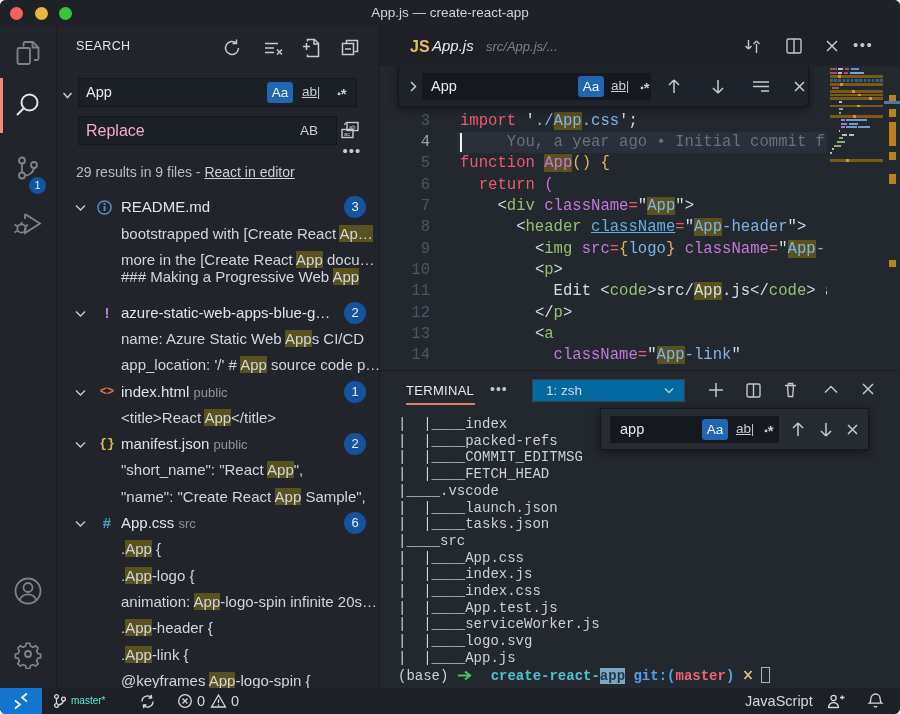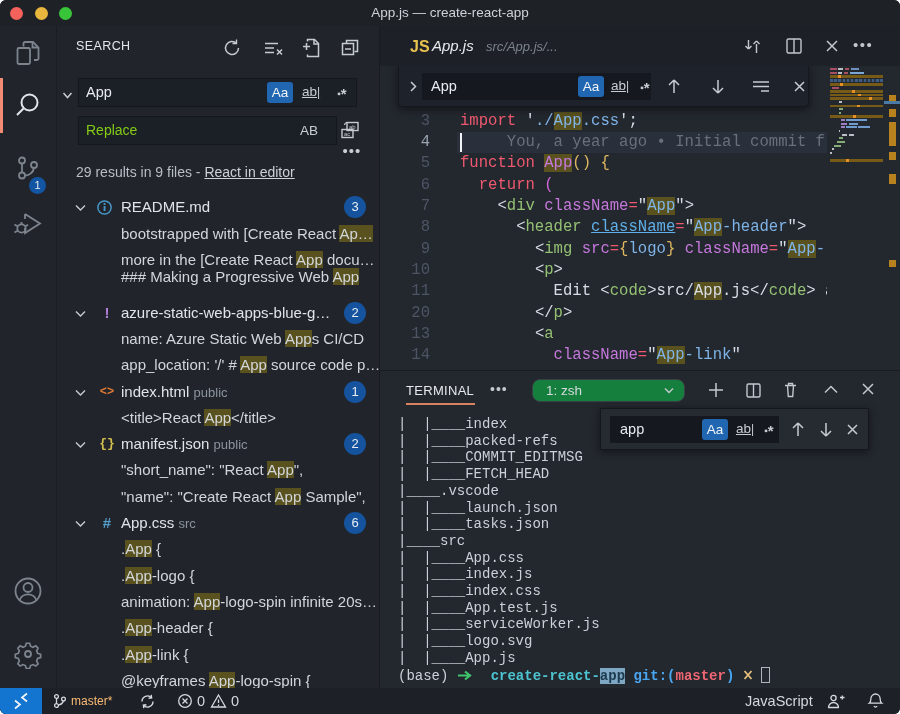--- a/index.html
+++ b/index.html
@@ -131,21 +131,21 @@
     <div class="abs" style="left:21px;top:52px;width:279px;height:29px;background:#1b1f26;border:1px solid #14171c;box-sizing:border-box;"></div>
     <div class="abs" style="left:29px;top:52px;height:29px;line-height:29px;font-size:14.5px;color:#e8ebef;">App</div>
     <div class="abs" style="left:210px;top:56px;width:26px;height:21px;background:#2166b0;border-radius:3px;
          color:#f2f5f8;font-size:13.5px;text-align:center;line-height:21px;">Aa</div>
     <div class="abs" style="left:241px;top:56px;width:26px;height:21px;color:#c9ced4;font-size:13.5px;text-align:center;line-height:20px;">
       <span style="text-decoration:underline;">ab<span style="font-size:12px;">|</span></span></div>
     <div class="abs" style="left:273px;top:56px;width:24px;height:21px;color:#c9ced4;font-size:15px;text-align:center;line-height:23px;font-weight:700;">
       <span style="font-size:10px;vertical-align:2px;">▪</span>*</div>
 
     <div class="abs" style="left:21px;top:90px;width:259px;height:29px;background:#1b1f26;border:1px solid #14171c;box-sizing:border-box;"></div>
-    <div class="abs" style="left:29px;top:90px;height:37px;line-height:29px;font-size:14px;color:#84cc16;">Replace</div>
+    <div class="abs" style="left:29px;top:90px;height:37px;line-height:29px;font-size:16px;color:#f9a8d4;">Replace</div>
     <div class="abs" style="left:243px;top:90px;height:29px;line-height:29px;font-size:13.5px;color:#c9ced4;">AB</div>
     <svg class="abs" style="left:283px;top:94px" width="20" height="20" viewBox="0 0 20 20">
       <g fill="none" stroke="#c6cbd1" stroke-width="1.4">
         <rect x="7" y="2.5" width="11" height="8"></rect>
         <rect x="2" y="9.5" width="11" height="8"></rect>
         <path d="M4.5 5 a3 3 0 0 1 3 -2.5" stroke-width="1.2"></path>
       </g>
       <text x="9" y="9.3" font-size="6" fill="#c6cbd1" font-family="Liberation Sans">ab</text>
       <text x="4" y="16.3" font-size="6" fill="#c6cbd1" font-family="Liberation Sans">ac</text>
     </svg>
@@ -245,21 +245,21 @@
     <div class="lnum" style="top:23.2px;">2</div>
     <div class="lnum" style="top:44.5px;">3</div>
     <div class="lnum" style="top:65.8px;color:#9aa3b0;">4</div>
     <div class="lnum" style="top:87.2px;">5</div>
     <div class="lnum" style="top:108.5px;">6</div>
     <div class="lnum" style="top:129.8px;">7</div>
     <div class="lnum" style="top:151.2px;">8</div>
     <div class="lnum" style="top:172.5px;">9</div>
     <div class="lnum" style="top:193.8px;">10</div>
     <div class="lnum" style="top:215.2px;">11</div>
-    <div class="lnum" style="top:236.5px;">20</div>
+    <div class="lnum" style="top:236.5px;">12</div>
     <div class="lnum" style="top:257.8px;">13</div>
     <div class="lnum" style="top:279.2px;">14</div>
 
     <div id="codeclip" class="abs" style="left:0;top:0;width:447px;height:304px;overflow:hidden;">
       <div class="codeline" style="top:23.2px;"><span class="k">import</span> <span class="w">logo</span> <span class="k">from</span> <span class="q">'</span><span class="s">./logo.svg</span><span class="q">'</span><span class="w">;</span></div>
       <div class="codeline" style="top:44.5px;"><span class="k">import</span> <span class="q">'</span><span class="s">./<span class="hl">App</span>.css</span><span class="q">'</span><span class="w">;</span></div>
       <div class="codeline" style="top:65.8px;"><span style="color:#69707c;">     You, a year ago • Initial commit f</span></div>
       <div class="codeline" style="top:87.2px;"><span class="k">function</span> <span class="fn"><span class="hl">App</span></span><span class="y">()</span> <span class="y">{</span></div>
       <div class="codeline" style="top:108.5px;">  <span class="k">return</span> <span class="o">(</span></div>
       <div class="codeline" style="top:129.8px;">    <span class="w">&lt;</span><span class="tg">div</span> <span class="at">className</span><span class="eq">=</span><span class="q">"</span><span class="s"><span class="hl">App</span></span><span class="q">"</span><span class="w">&gt;</span></div>
@@ -358,21 +358,21 @@
       </svg>
       <svg class="abs" style="left:394px;top:14px" width="13" height="13" viewBox="0 0 13 13">
         <path d="M2 2 L11 11 M11 2 L2 11" stroke="#c6cbd1" stroke-width="1.5" fill="none"></path>
       </svg>
     </div>
   </div>
   <div id="panel" class="abs" style="left:380px;top:370px;width:520px;height:318px;border-top:1px solid #181b21;box-sizing:border-box;">
     <div class="abs" style="left:26px;top:8px;height:24px;line-height:24px;font-size:13px;color:#e7e9ec;letter-spacing:.3px;">TERMINAL</div>
     <div class="abs" style="left:26px;top:32px;width:69px;height:2px;background:#d9825f;"></div>
     <span class="abs" style="left:110px;top:4px;height:28px;line-height:28px;font-size:14px;letter-spacing:1px;color:#c3c8ce;">•••</span>
-    <div class="abs" style="left:152px;top:8px;width:153px;height:23px;background:#15803d;border:1px solid #3a4048;border-radius:8px;box-sizing:border-box;">
+    <div class="abs" style="left:152px;top:8px;width:153px;height:23px;background:#0369a1;border:1px solid #3a4048;border-radius:0;box-sizing:border-box;">
       <span class="abs" style="left:13px;top:0;height:21px;line-height:21px;font-size:13.5px;color:#d6dade;">1: zsh</span>
       <svg class="abs" style="left:130px;top:6px" width="12" height="10" viewBox="0 0 12 10">
           <path d="M2 2.5 l4 4 4-4" fill="none" stroke="#c3c8ce" stroke-width="1.4"></path>
         </svg>
     </div>
     <svg class="abs" style="left:327px;top:10px" width="18" height="18" viewBox="0 0 18 18">
         <path d="M9 2 v14 M2 9 h14" stroke="#c3c8ce" stroke-width="1.5"></path>
       </svg>
     <svg class="abs" style="left:365px;top:11px" width="17" height="17" viewBox="0 0 17 17">
         <g fill="none" stroke="#c3c8ce" stroke-width="1.4">
@@ -445,21 +445,21 @@
       </g>
     </svg>
     <svg class="abs" style="left:52px;top:5px" width="16" height="16" viewBox="0 0 16 16">
       <g fill="none" stroke="#d5d9de" stroke-width="1.3">
         <circle cx="4.5" cy="3.5" r="1.9"></circle>
           <circle cx="4.5" cy="12.5" r="1.9"></circle>
           <circle cx="11.5" cy="6" r="1.9"></circle>
         <path d="M4.5 5.4 v5.2 M11.5 7.9 a7 7 0 0 1 -5.2 4.3"></path>
       </g>
     </svg>
-    <div class="abs" style="left:71px;top:0;height:26px;line-height:26px;font-size:12px;color:#fdba74;">master*</div>
+    <div class="abs" style="left:71px;top:0;height:26px;line-height:26px;font-size:10px;color:#5eead4;">master*</div>
     <svg class="abs" style="left:139px;top:5px" width="17" height="17" viewBox="0 0 17 17">
       <g fill="none" stroke="#d5d9de" stroke-width="1.4">
         <path d="M14 8.5 a5.5 5.5 0 0 1 -9.5 3.8 M3 8.5 a5.5 5.5 0 0 1 9.5 -3.8"></path>
         <path d="M12.2 1.8 l0.4 3 -3 0.4 M4.8 15.2 l-0.4 -3 3 -0.4"></path>
       </g>
     </svg>
     <svg class="abs" style="left:177px;top:5px" width="16" height="16" viewBox="0 0 16 16">
       <g fill="none" stroke="#d5d9de" stroke-width="1.3">
         <circle cx="8" cy="8" r="6.3"></circle>
           <path d="M5.5 5.5 l5 5 M10.5 5.5 l-5 5"></path>

